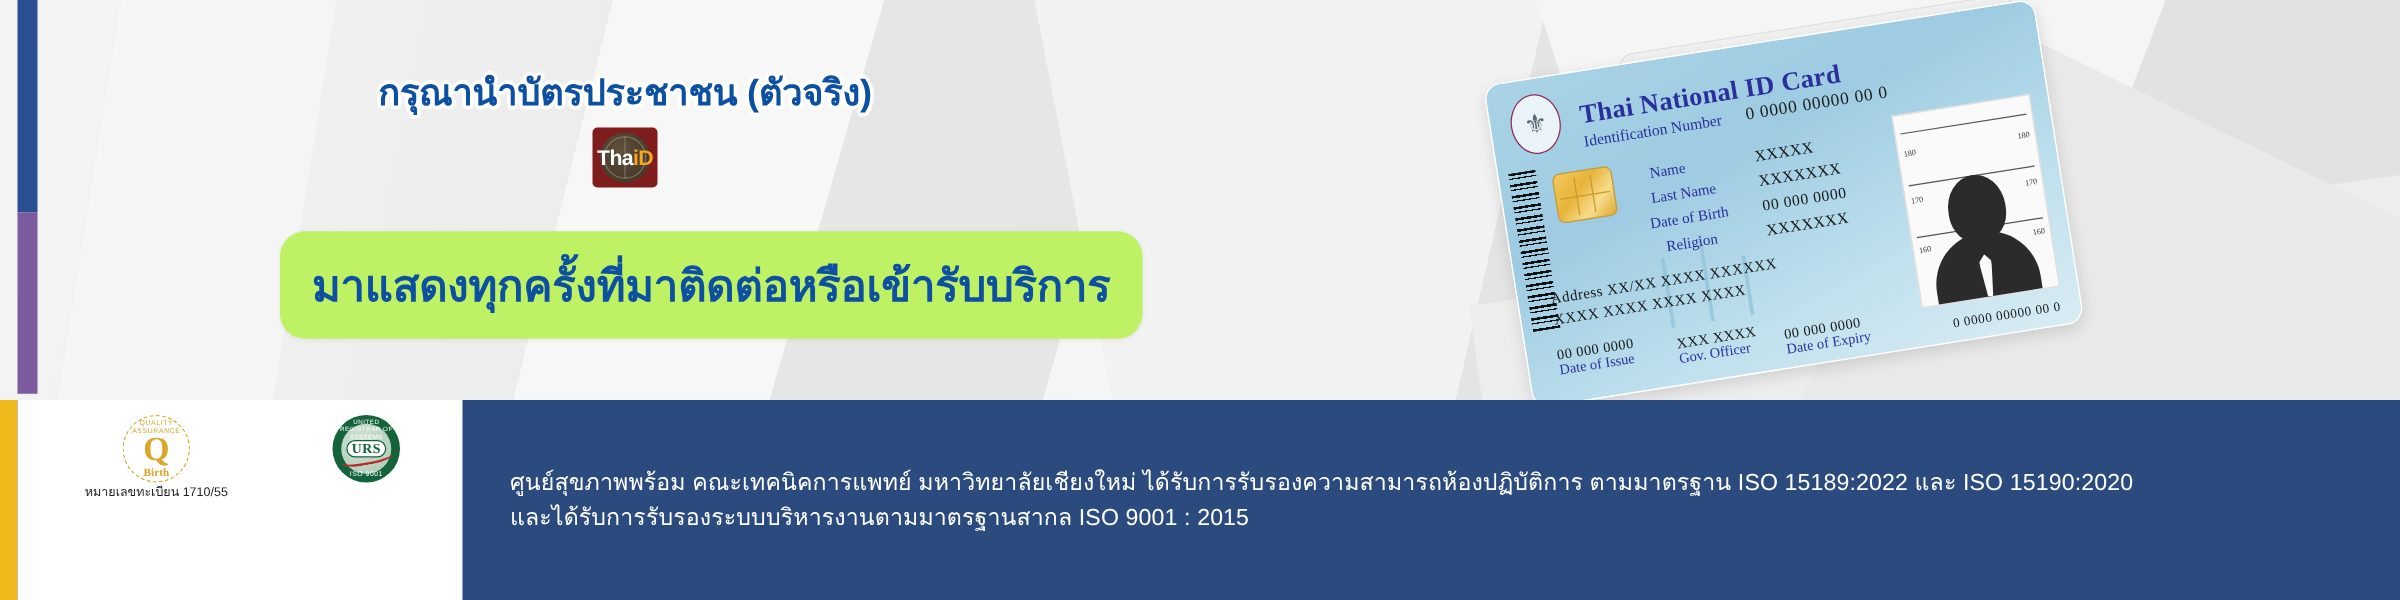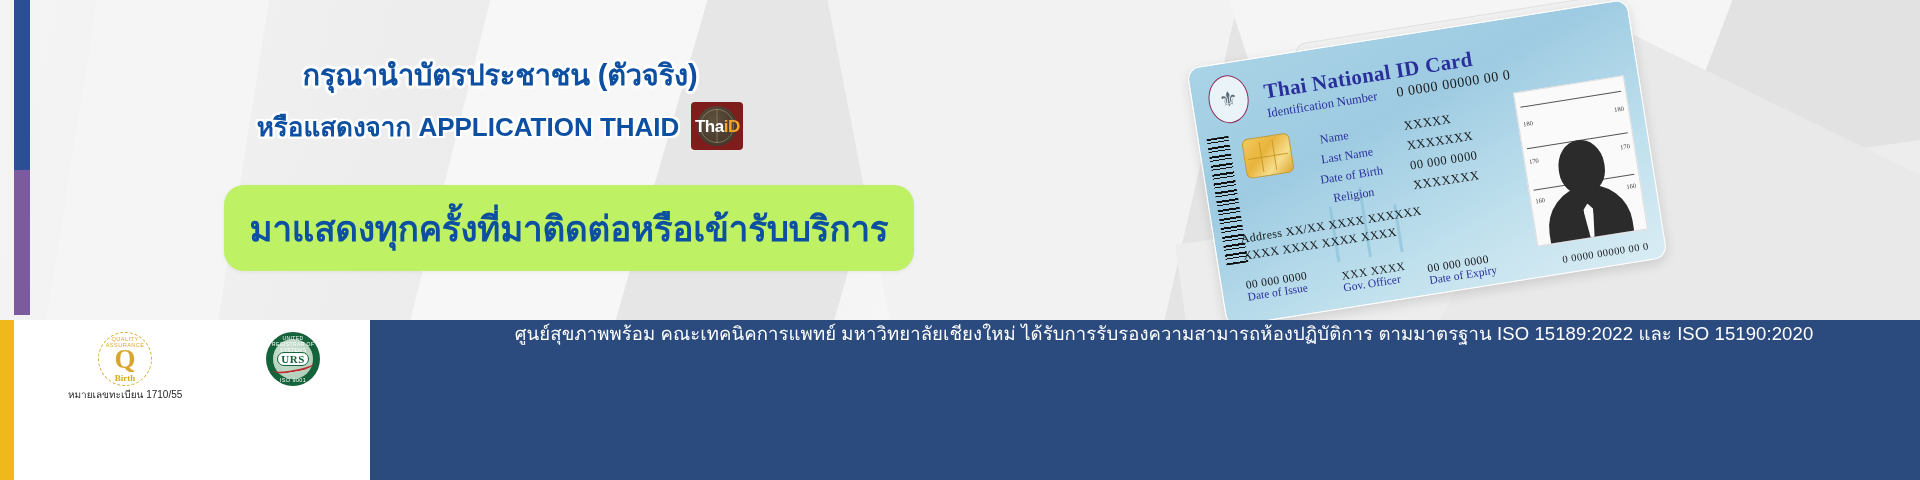--- a/index.html
+++ b/index.html
@@ -264,21 +264,21 @@
                 padding:0 3px; border-radius:7px; border:1px solid #14633a; }
   .seal3 .ring-top { position:absolute; top:2.5px; width:100%; text-align:center;
                      font-size:5px; color:#ffffff; letter-spacing:.4px; }
   .seal3 .ring-bot { position:absolute; bottom:3px; width:100%; text-align:center;
                      font-size:5.5px; color:#ffffff; letter-spacing:.4px; }
   .seal3 .swoosh { position:absolute; left:6px; right:6px; top:48%;
                    height:14px; border-bottom:2.5px solid #c0282d;
                    border-radius:0 0 40% 40%; transform: rotate(-10deg); }
 
   .footer-text {
-    flex: 1; height: 100%; display: flex; 
+    flex: 1; height: 100%; display: flex; flex-direction: column;
     justify-content: center; padding-left: 38px;
   }
   .footer-line {
     color: #ffffff; font-size: 18.5px; line-height: 1.5; font-weight: 400;
     letter-spacing: .1px;
   }
 </style>
 </head>
 <body>
 
@@ -294,21 +294,20 @@
   <div class="facet f7"></div>
   <div class="facet f8"></div>
   <div class="facet f9"></div>
 
   <div class="lbar lbar-blue" id="lbarBlue" style="background: rgb(42, 79, 146);"></div>
   <div class="lbar lbar-purple" id="lbarPurple" style="background: rgb(123, 90, 158);"></div>
 
   <div class="headline-wrap">
     <div class="headline" id="hl1" style="color: rgb(13, 79, 160);">กรุณานำบัตรประชาชน (ตัวจริง)</div>
     <div class="subline-row">
-      <div class="subline" id="hl2" style="color: rgb(13, 79, 160);">หรือแสดงจาก APPLICATION THAID</div>
       <div class="thaid-badge">
         <div class="thaid-globe"></div>
         <div class="thaid-txt">
           <span class="w">Tha</span><span class="o">iD</span>
         </div>
       </div>
     </div>
   </div>
 
   <div class="white-card">
@@ -425,16 +424,17 @@
           <div class="swoosh"></div>
           <div class="ring-bot">ISO 9001</div>
         </div>
         <div class="logo-caption"></div>
       </div>
 
     </div>
 
     <div class="footer-text">
       <div class="footer-line">ศูนย์สุขภาพพร้อม  คณะเทคนิคการแพทย์  มหาวิทยาลัยเชียงใหม่  ได้รับการรับรองความสามารถห้องปฏิบัติการ  ตามมาตรฐาน ISO 15189:2022 และ ISO 15190:2020</div>
+      <div class="footer-line">และได้รับการรับรองระบบบริหารงานตามมาตรฐานสากล ISO 9001 : 2015</div>
     </div>
   </div>
 
 </div>
 
 </body></html>

